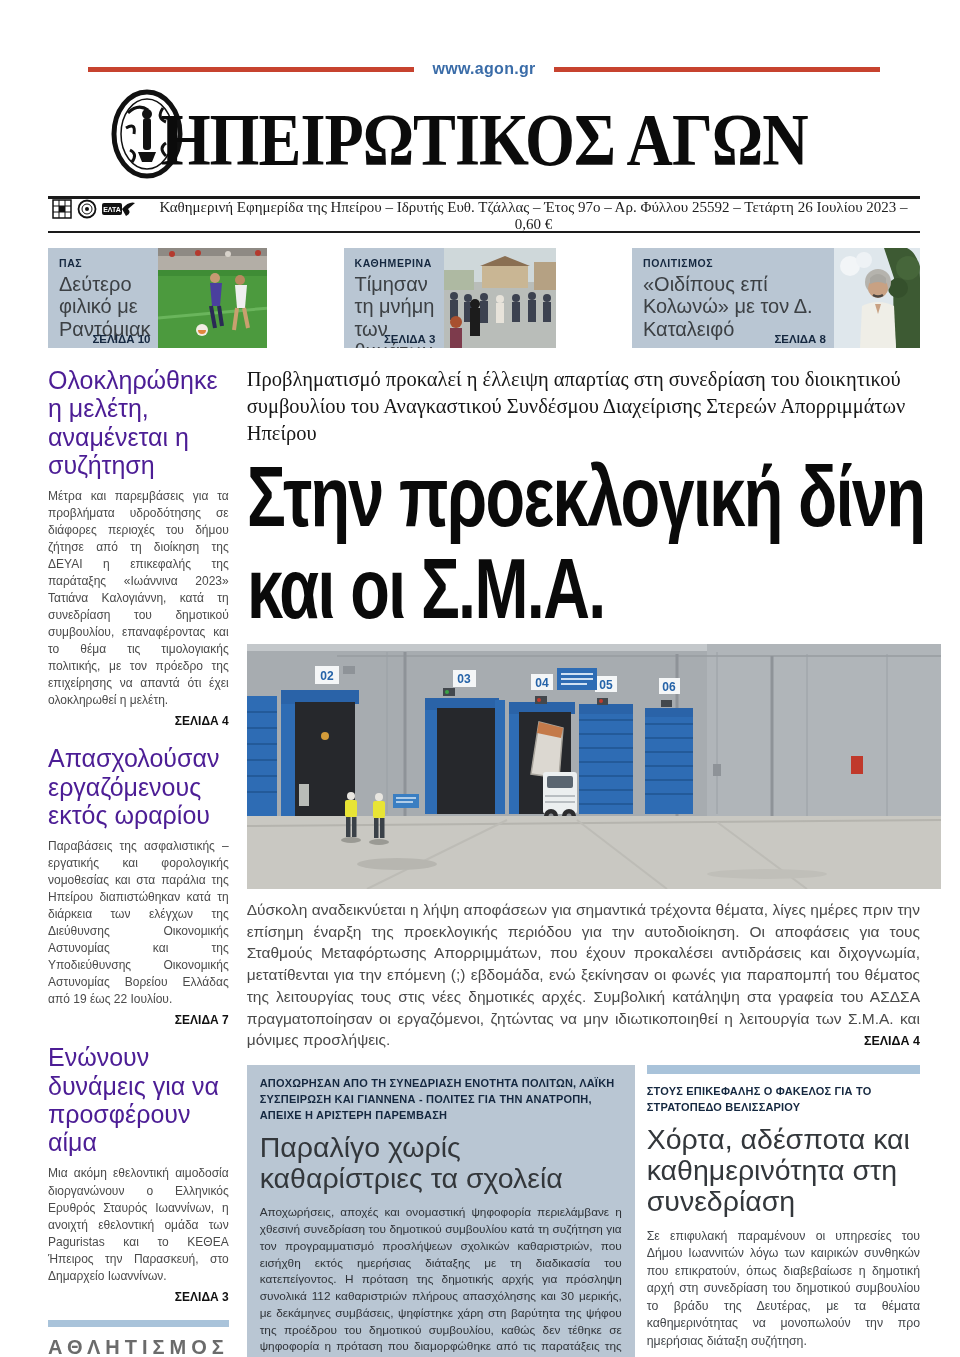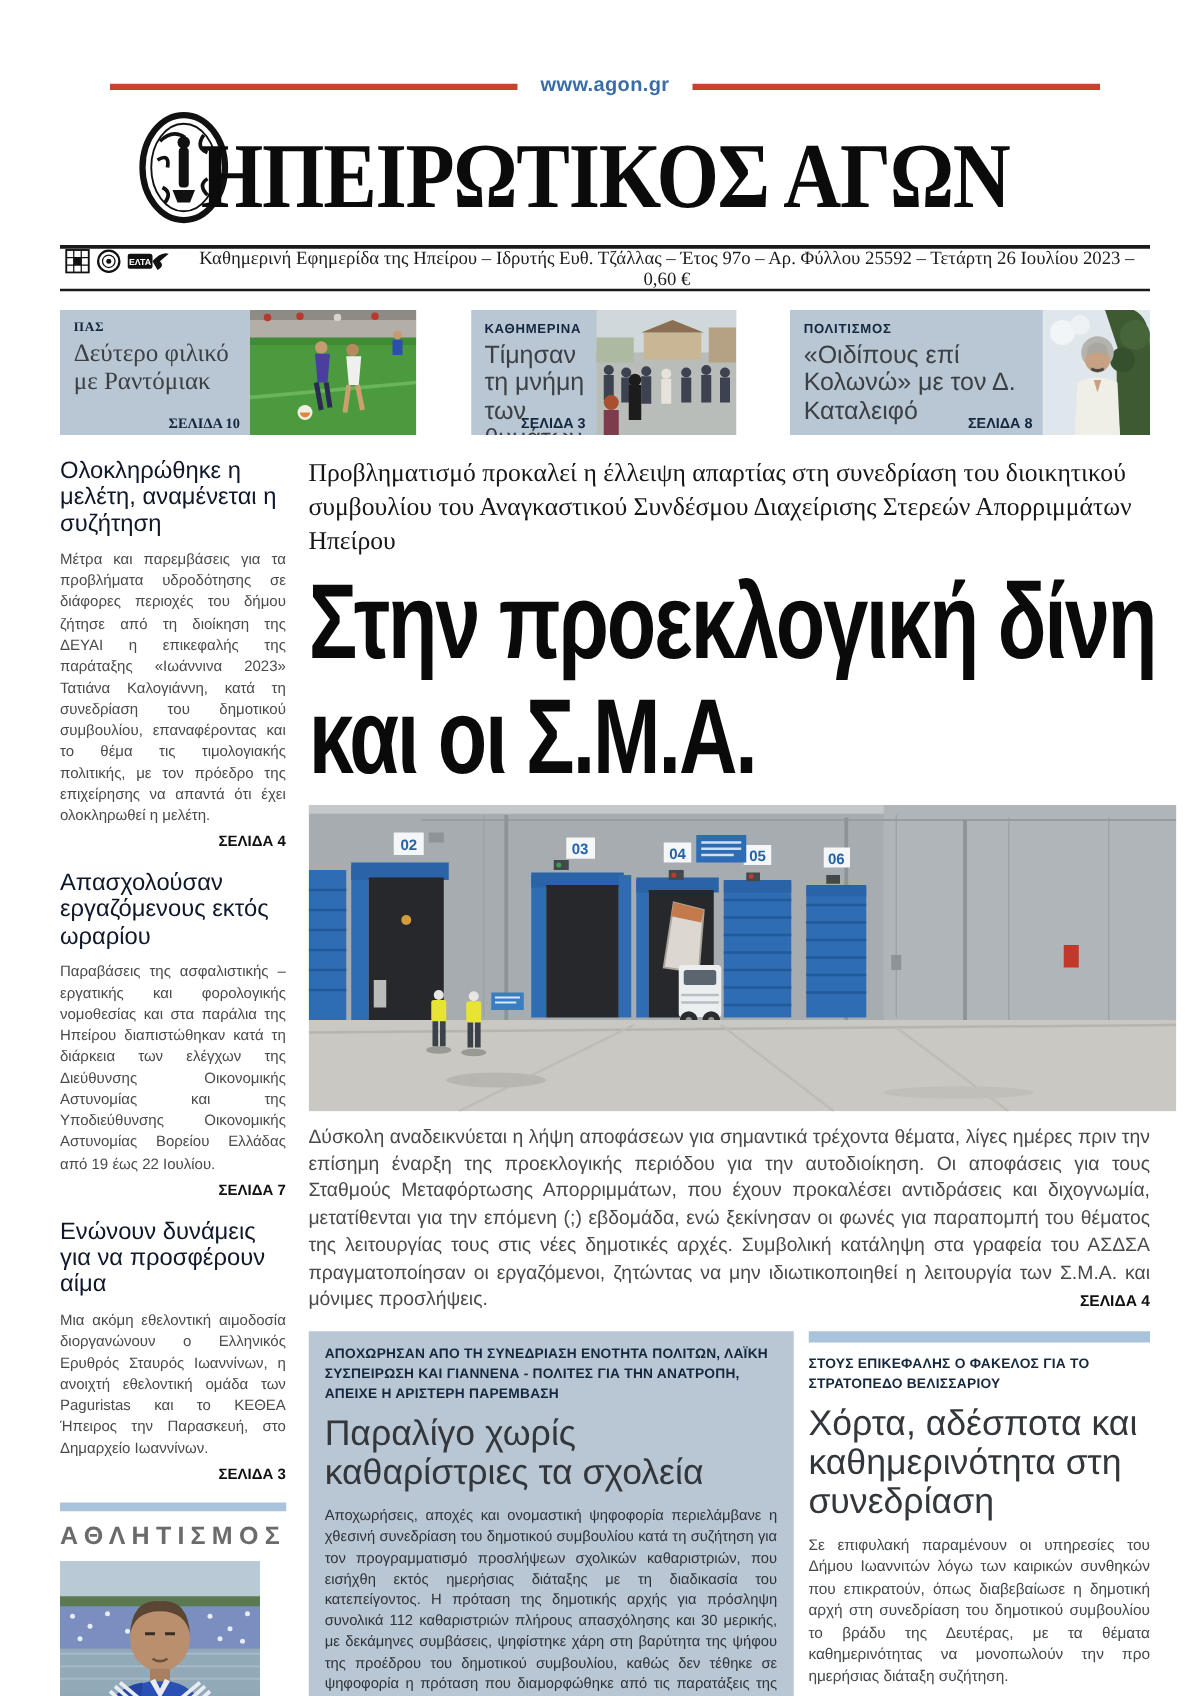--- a/index.html
+++ b/index.html
@@ -29,36 +29,36 @@
   }
   .minilogos { display:flex; align-items:center; gap:5px; }
   .subtitle {
     flex:1; text-align:center; font-family:"Liberation Serif", serif;
     font-size:15px; color:#1d1d1d;
   }
 
   
   .teasers { display:flex; justify-content:space-between; margin-top:15px; }
   .teaser { background:#b9c6d3; height:100px; display:flex; overflow:hidden; }
-  .teaser-1 { width:285px;font-family:Liberation Serif, serif; } .teaser-2 { width:212px; } .teaser-3 { width:288px; }
+  .teaser-1 { width:219px; } .teaser-2 { width:212px; } .teaser-3 { width:288px; }
   .teaser .txt { flex:1; padding:9px 8px 7px 11px; position:relative; }
   .teaser .lbl { font-size:10.5px; font-weight:bold; color:#14273f; letter-spacing:.6px; }
   .teaser .ttl { font-size:20px; line-height:1.12; color:#3c4044; margin-top:4px; }
   .teaser .pg  { position:absolute; right:8px; bottom:3px; font-size:11.5px; font-weight:bold; color:#14273f; }
   .teaser .pic { flex:none; }
   .teaser .pic svg { display:block; height:100%; }
 
   
   .content { display:flex; gap:18px; margin-top:18px; }
   .leftcol { flex:0 0 160px; }
   .maincol { flex:1; min-width:0; }
 
   
   .lc-art { margin-bottom:16px; }
-  .lc-art h3 { font-size:19px; line-height:1.13; font-weight:normal; color:#0f172a; }
+  .lc-art h3 { font-size:25px; line-height:1.13; font-weight:normal; color:#4c1d95; }
   .lc-art p  { margin-top:9px; font-size:12px; line-height:1.42; color:#4a4a4a; text-align:justify; }
   .lc-page   { display:block; text-align:right; font-size:12px; font-weight:bold; color:#101010; margin-top:5px; }
   .bluebar { height:7px; background:#a9c3da; }
   .sports-label { font-size:20px; font-weight:bold; letter-spacing:5px; color:#6b6b6b; margin:9px 0 8px; }
   .athlete-pic svg { display:block; }
 
   
   .kicker-main {
     font-family:"Liberation Serif", serif; font-size:20.5px; line-height:1.32; color:#171717;
   }

